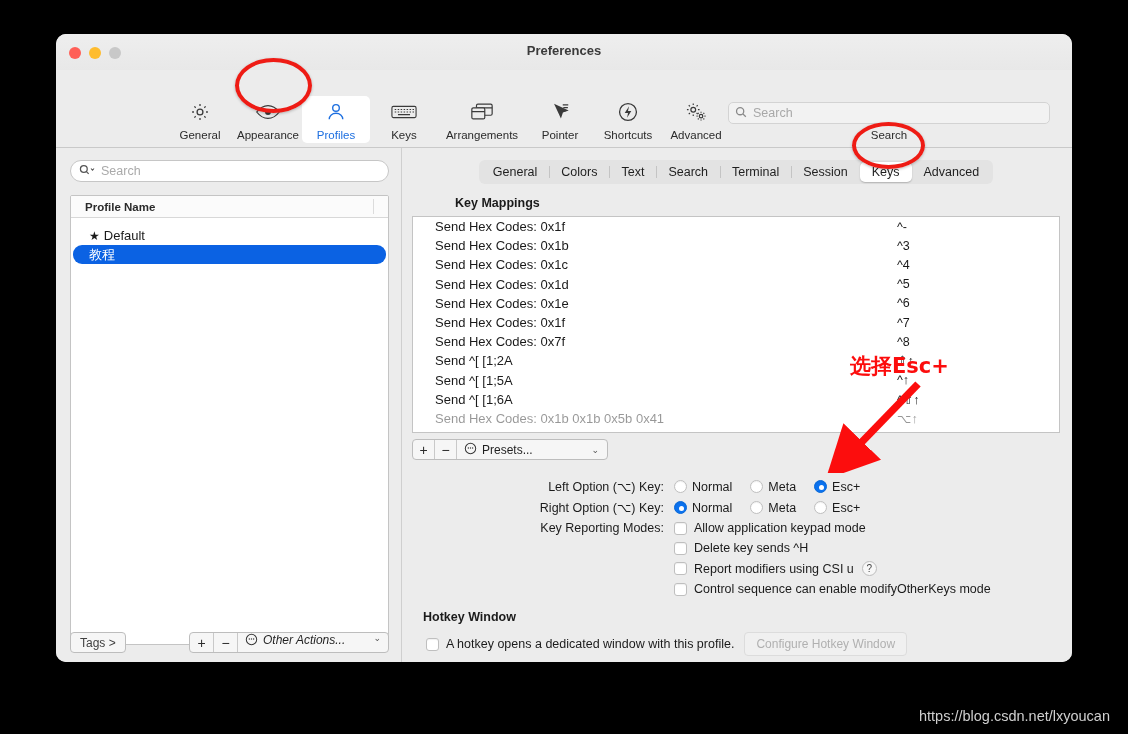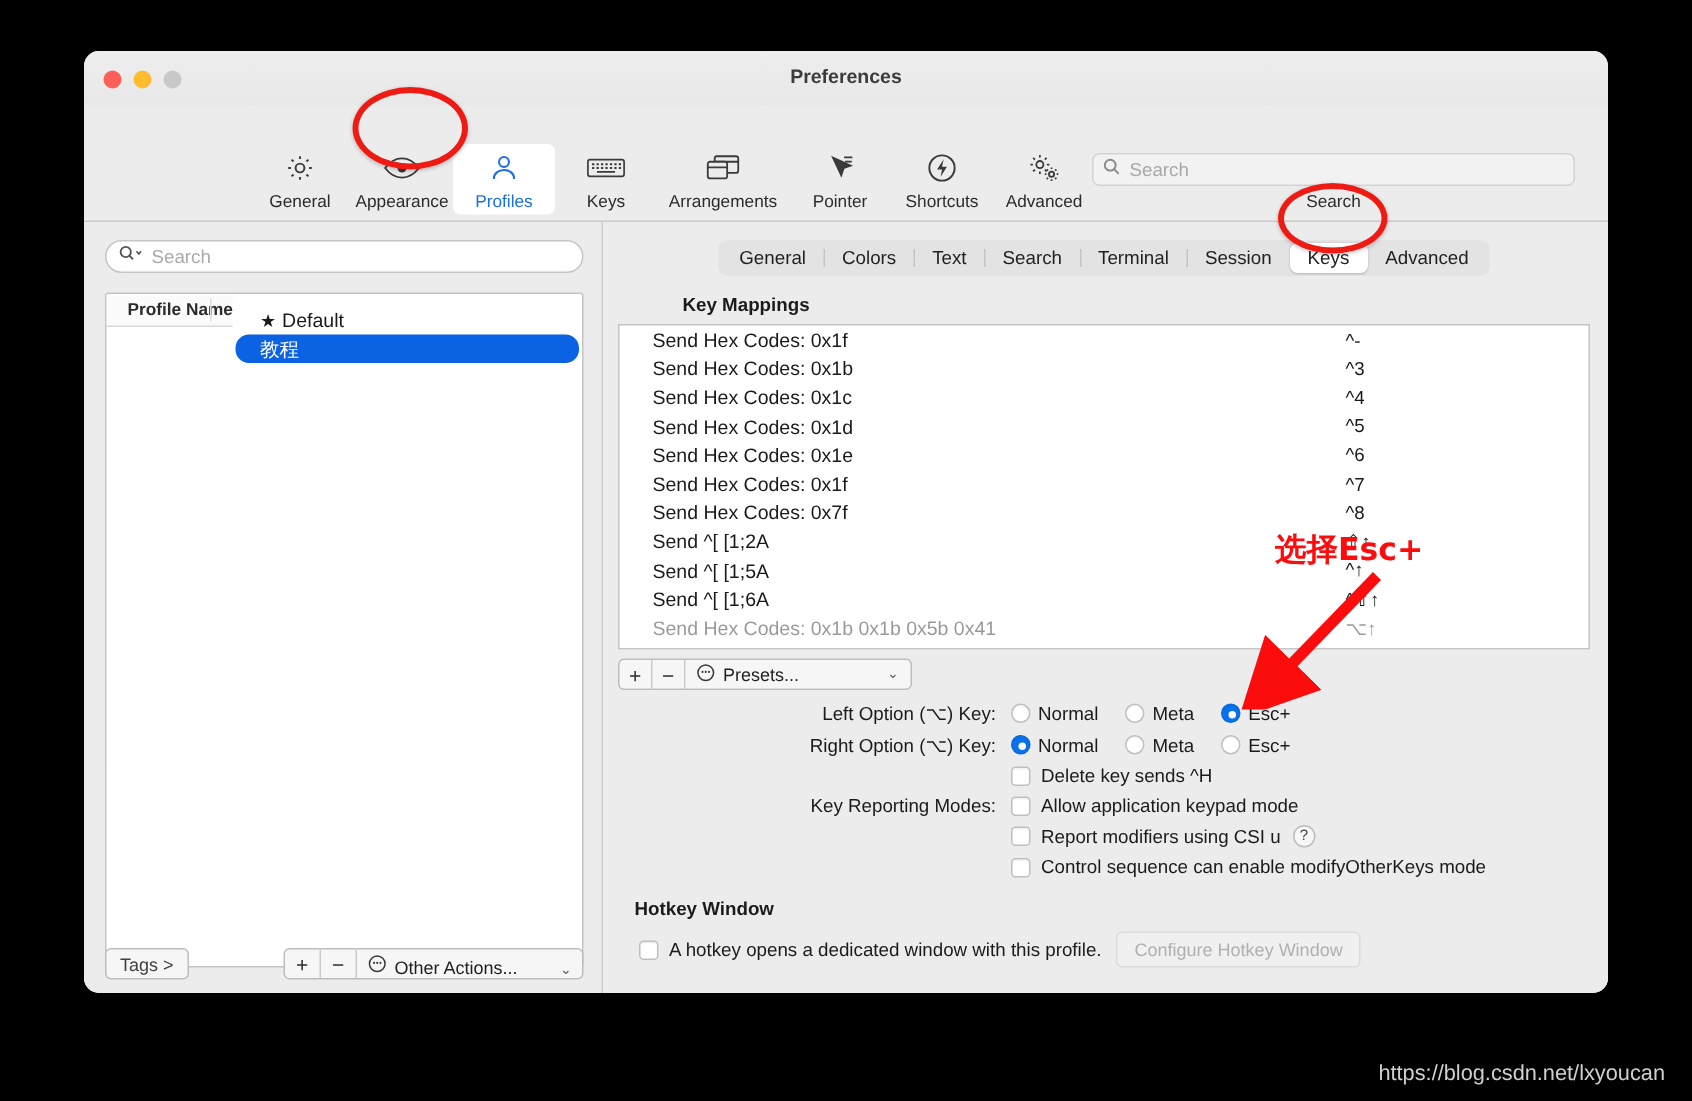--- a/index.html
+++ b/index.html
@@ -84,21 +84,21 @@
   .sb-search input {
     border: 0; outline: 0; background: transparent; width: 100%;
     font-family: inherit; font-size: 12.5px; color: #333; padding-left: 5px;
   }
   .sb-search input::placeholder { color: #aaa; }
 
   
   .profile-table {
     margin-top: 13px; height: 450px; background: #fff;
     border: 1px solid #c4c4c4; border-radius: 2px; overflow: hidden;
-    display: flex; 
+    display: flex; flex-direction: column;
   }
   .pt-head {
     height: 22px; background: #fbfbfb; border-bottom: 1px solid #d8d8d8;
     display: flex; align-items: center; position: relative;
   }
   .pt-head span { font-size: 11.5px; font-weight: bold; color: #2b2b2b; padding-left: 14px; }
   .pt-head .col-div { position: absolute; right: 14px; top: 3px; bottom: 3px; width: 1px; background: #dcdcdc; }
   .pt-body { flex: 1; padding-top: 8px; }
   .pt-row {
     height: 19px; display: flex; align-items: center;
@@ -121,22 +121,22 @@
   }
   .seg-group {
     margin-left: auto; display: flex; height: 21px;
     border: 1px solid #bdbdbd; border-radius: 4px; overflow: hidden; background: #f6f6f6;
   }
   .seg {
     width: 24px; display: flex; align-items: center; justify-content: center;
     font-size: 14px; color: #2b2b2b; border-right: 1px solid #c9c9c9;
   }
   .seg-menu {
-    position: relative; display: flex; align-items: flex-end; gap: 5px;
-    padding: 0 22px 0 7px; font-size: 12px; color: #1f1f1f; min-width: 150px;
+    position: relative; display: flex; align-items: flex-start; gap: 5px;
+    padding: 0 22px 0 7px; font-size: 12px; color: #1f1f1f; min-width: 150px; font-style: italic;
   }
   .seg-menu .chev {
     position: absolute; right: 7px; font-size: 9px; color: #555;
   }
 
   
   .tabbar {
     display: flex; justify-content: center; margin-top: 2px;
   }
   .tabs {
@@ -185,21 +185,21 @@
     border-radius: 4px; overflow: hidden; background: #f6f6f6;
   }
   .preset-group .seg { width: 22px; }
   .preset-menu {
     position: relative; display: flex; align-items: center; gap: 5px;
     padding: 0 24px 0 7px; font-size: 12px; color: #1f1f1f; min-width: 150px;
   }
   .preset-menu .chev { position: absolute; right: 8px; font-size: 9px; color: #555; }
 
   
-  .opt-rows { margin-top: 8px; }
+  .opt-rows { margin-top: 19px; }
   .opt-row {
     display: flex; align-items: center; margin-bottom: 6px;
   }
   .opt-label {
     width: 262px; text-align: right; padding-right: 10px;
     font-size: 12.5px; color: #1b1b1b;
   }
   .radio-item {
     display: flex; align-items: center; gap: 5px; margin-right: 18px;
     font-size: 12.5px; color: #1b1b1b;
@@ -553,28 +553,28 @@
             </label>
             <label class="radio-item">
               <span class="radio"></span>
               <span>Esc+</span>
             </label>
           </div>
         </div>
 
         <div class="cb-rows">
           <div class="cb-row">
+            <div class="cb-label-left">Key Reporting Modes:</div>
+            <span class="checkbox"></span>
+            <span class="cb-text">Allow application keypad mode</span>
+          </div>
+          <div class="cb-row">
             <div class="cb-label-left"></div>
             <span class="checkbox"></span>
             <span class="cb-text">Delete key sends ^H</span>
-          </div>
-          <div class="cb-row">
-            <div class="cb-label-left">Key Reporting Modes:</div>
-            <span class="checkbox"></span>
-            <span class="cb-text">Allow application keypad mode</span>
           </div>
           <div class="cb-row">
             <div class="cb-label-left"></div>
             <span class="checkbox"></span>
             <span class="cb-text">Report modifiers using CSI u</span>
             <span class="help-dot">?</span>
           </div>
           <div class="cb-row">
             <div class="cb-label-left"></div>
             <span class="checkbox"></span>

